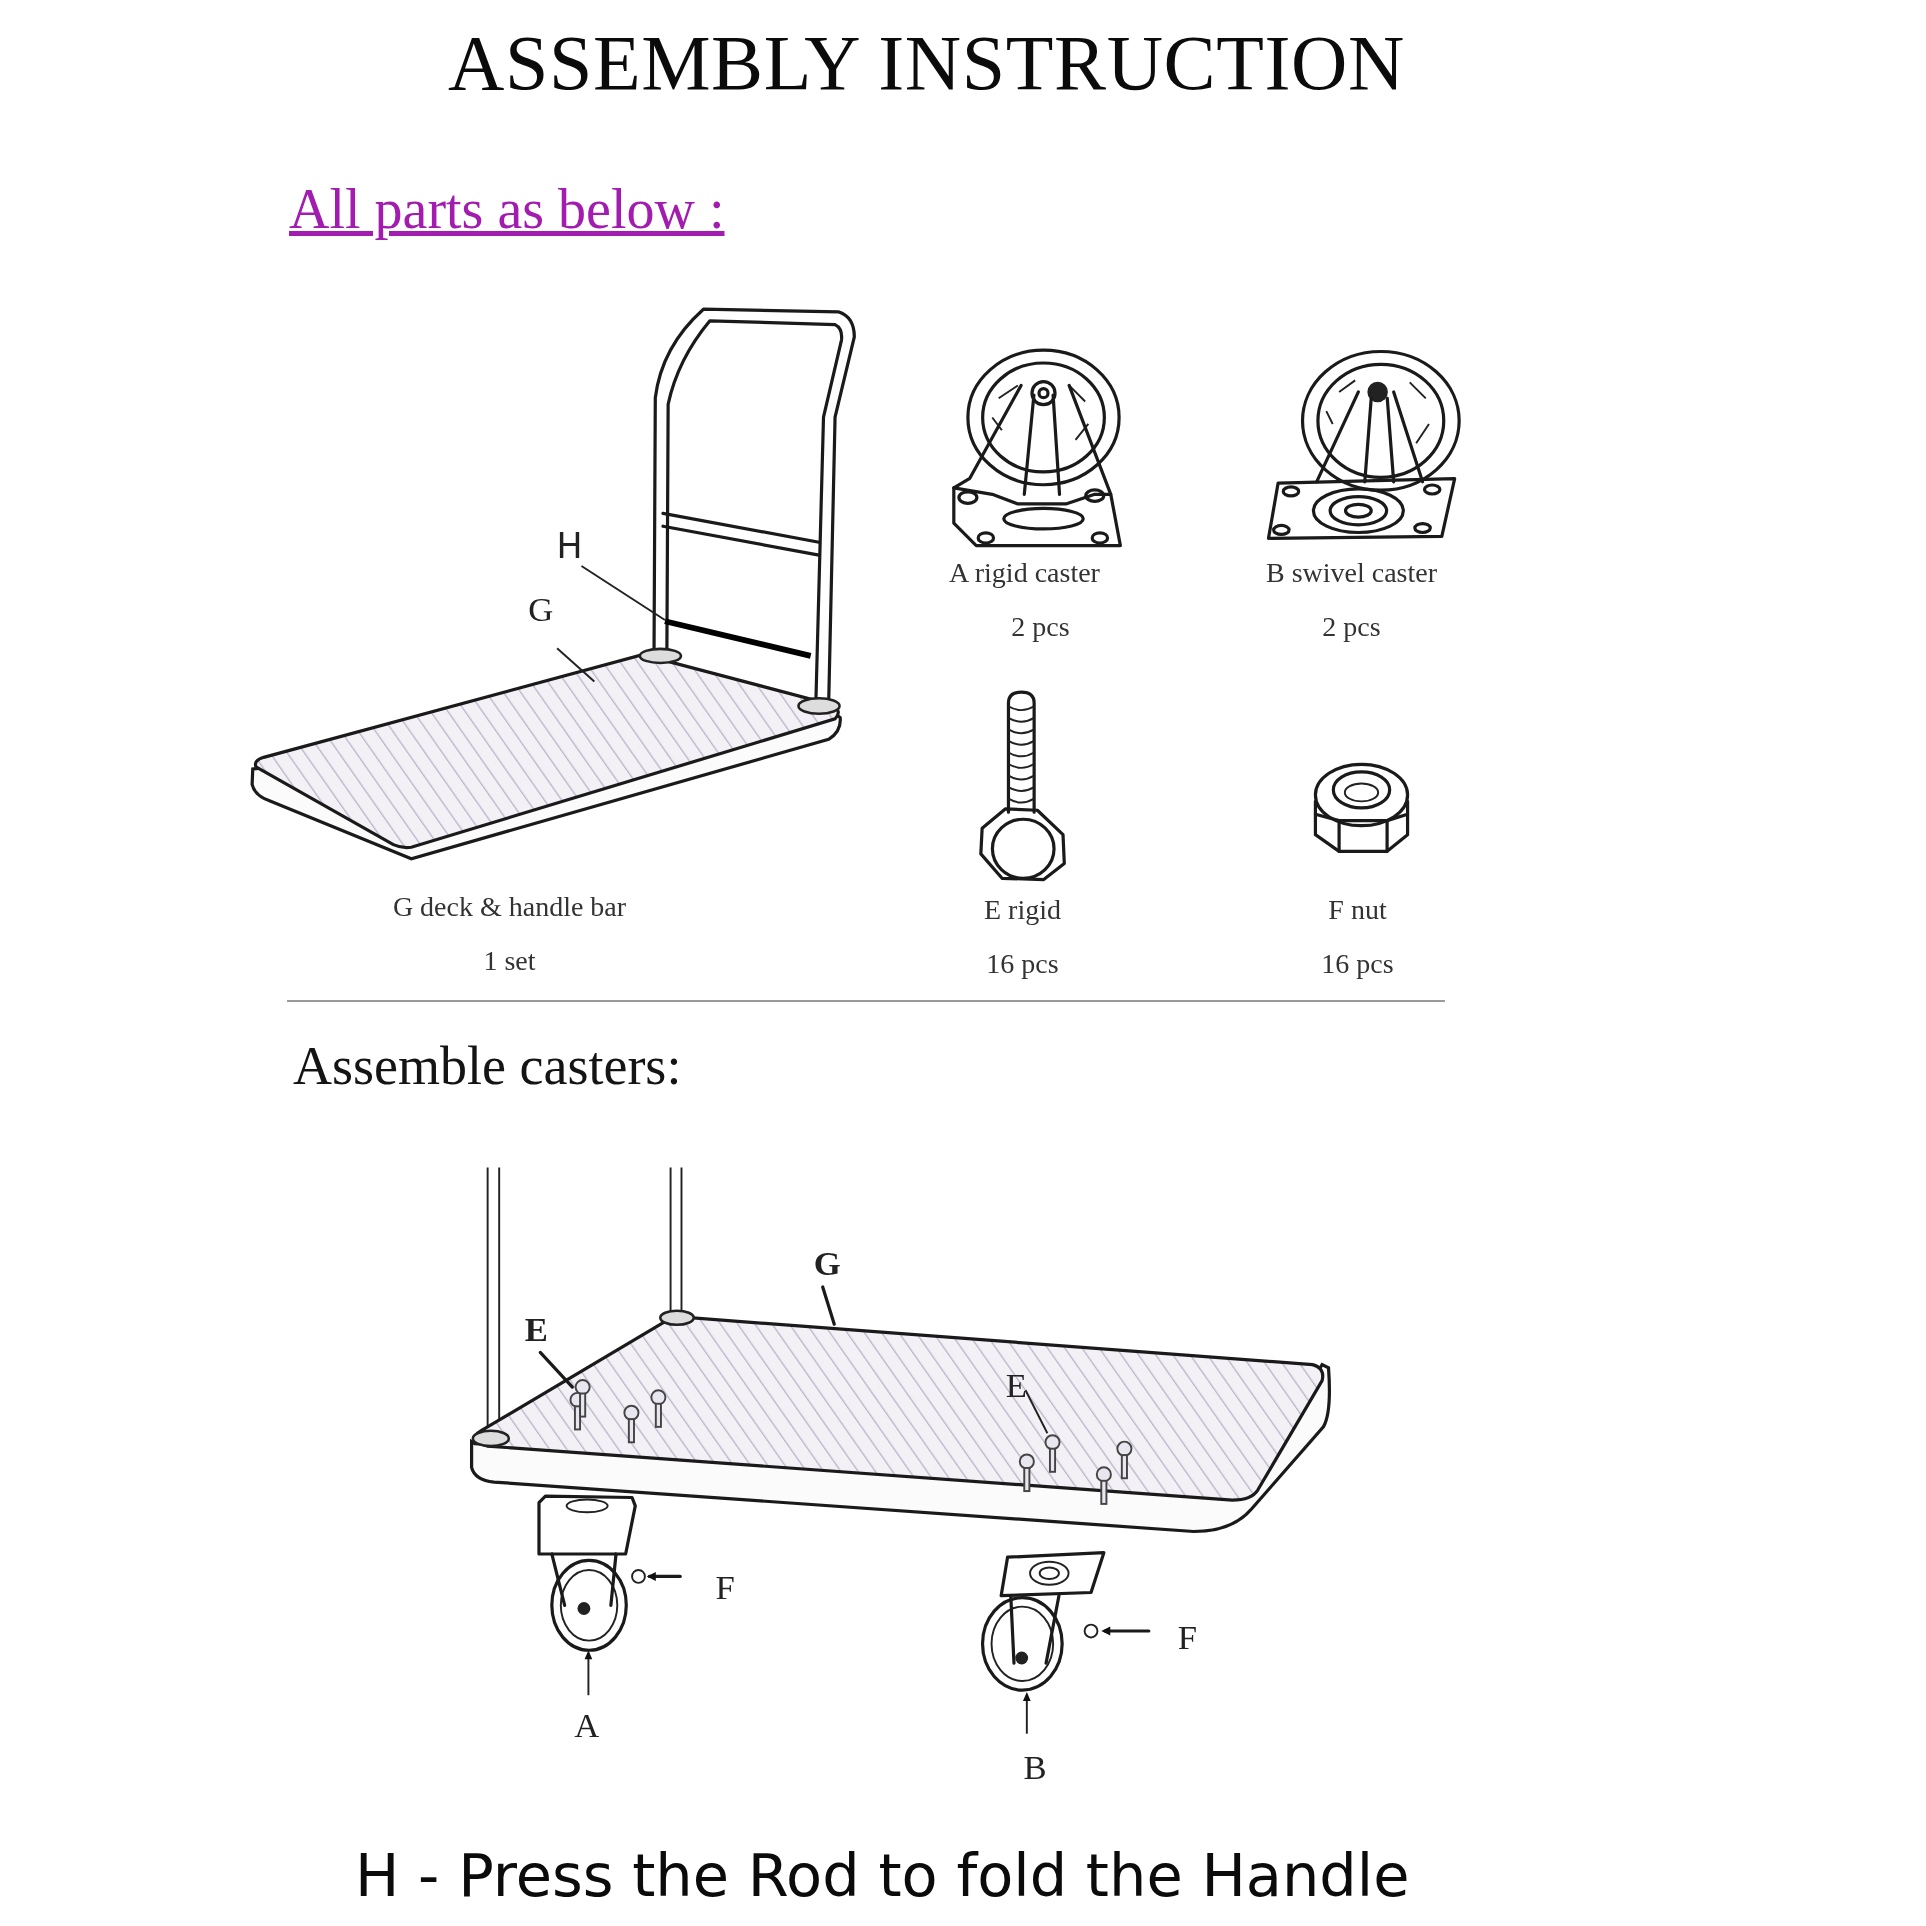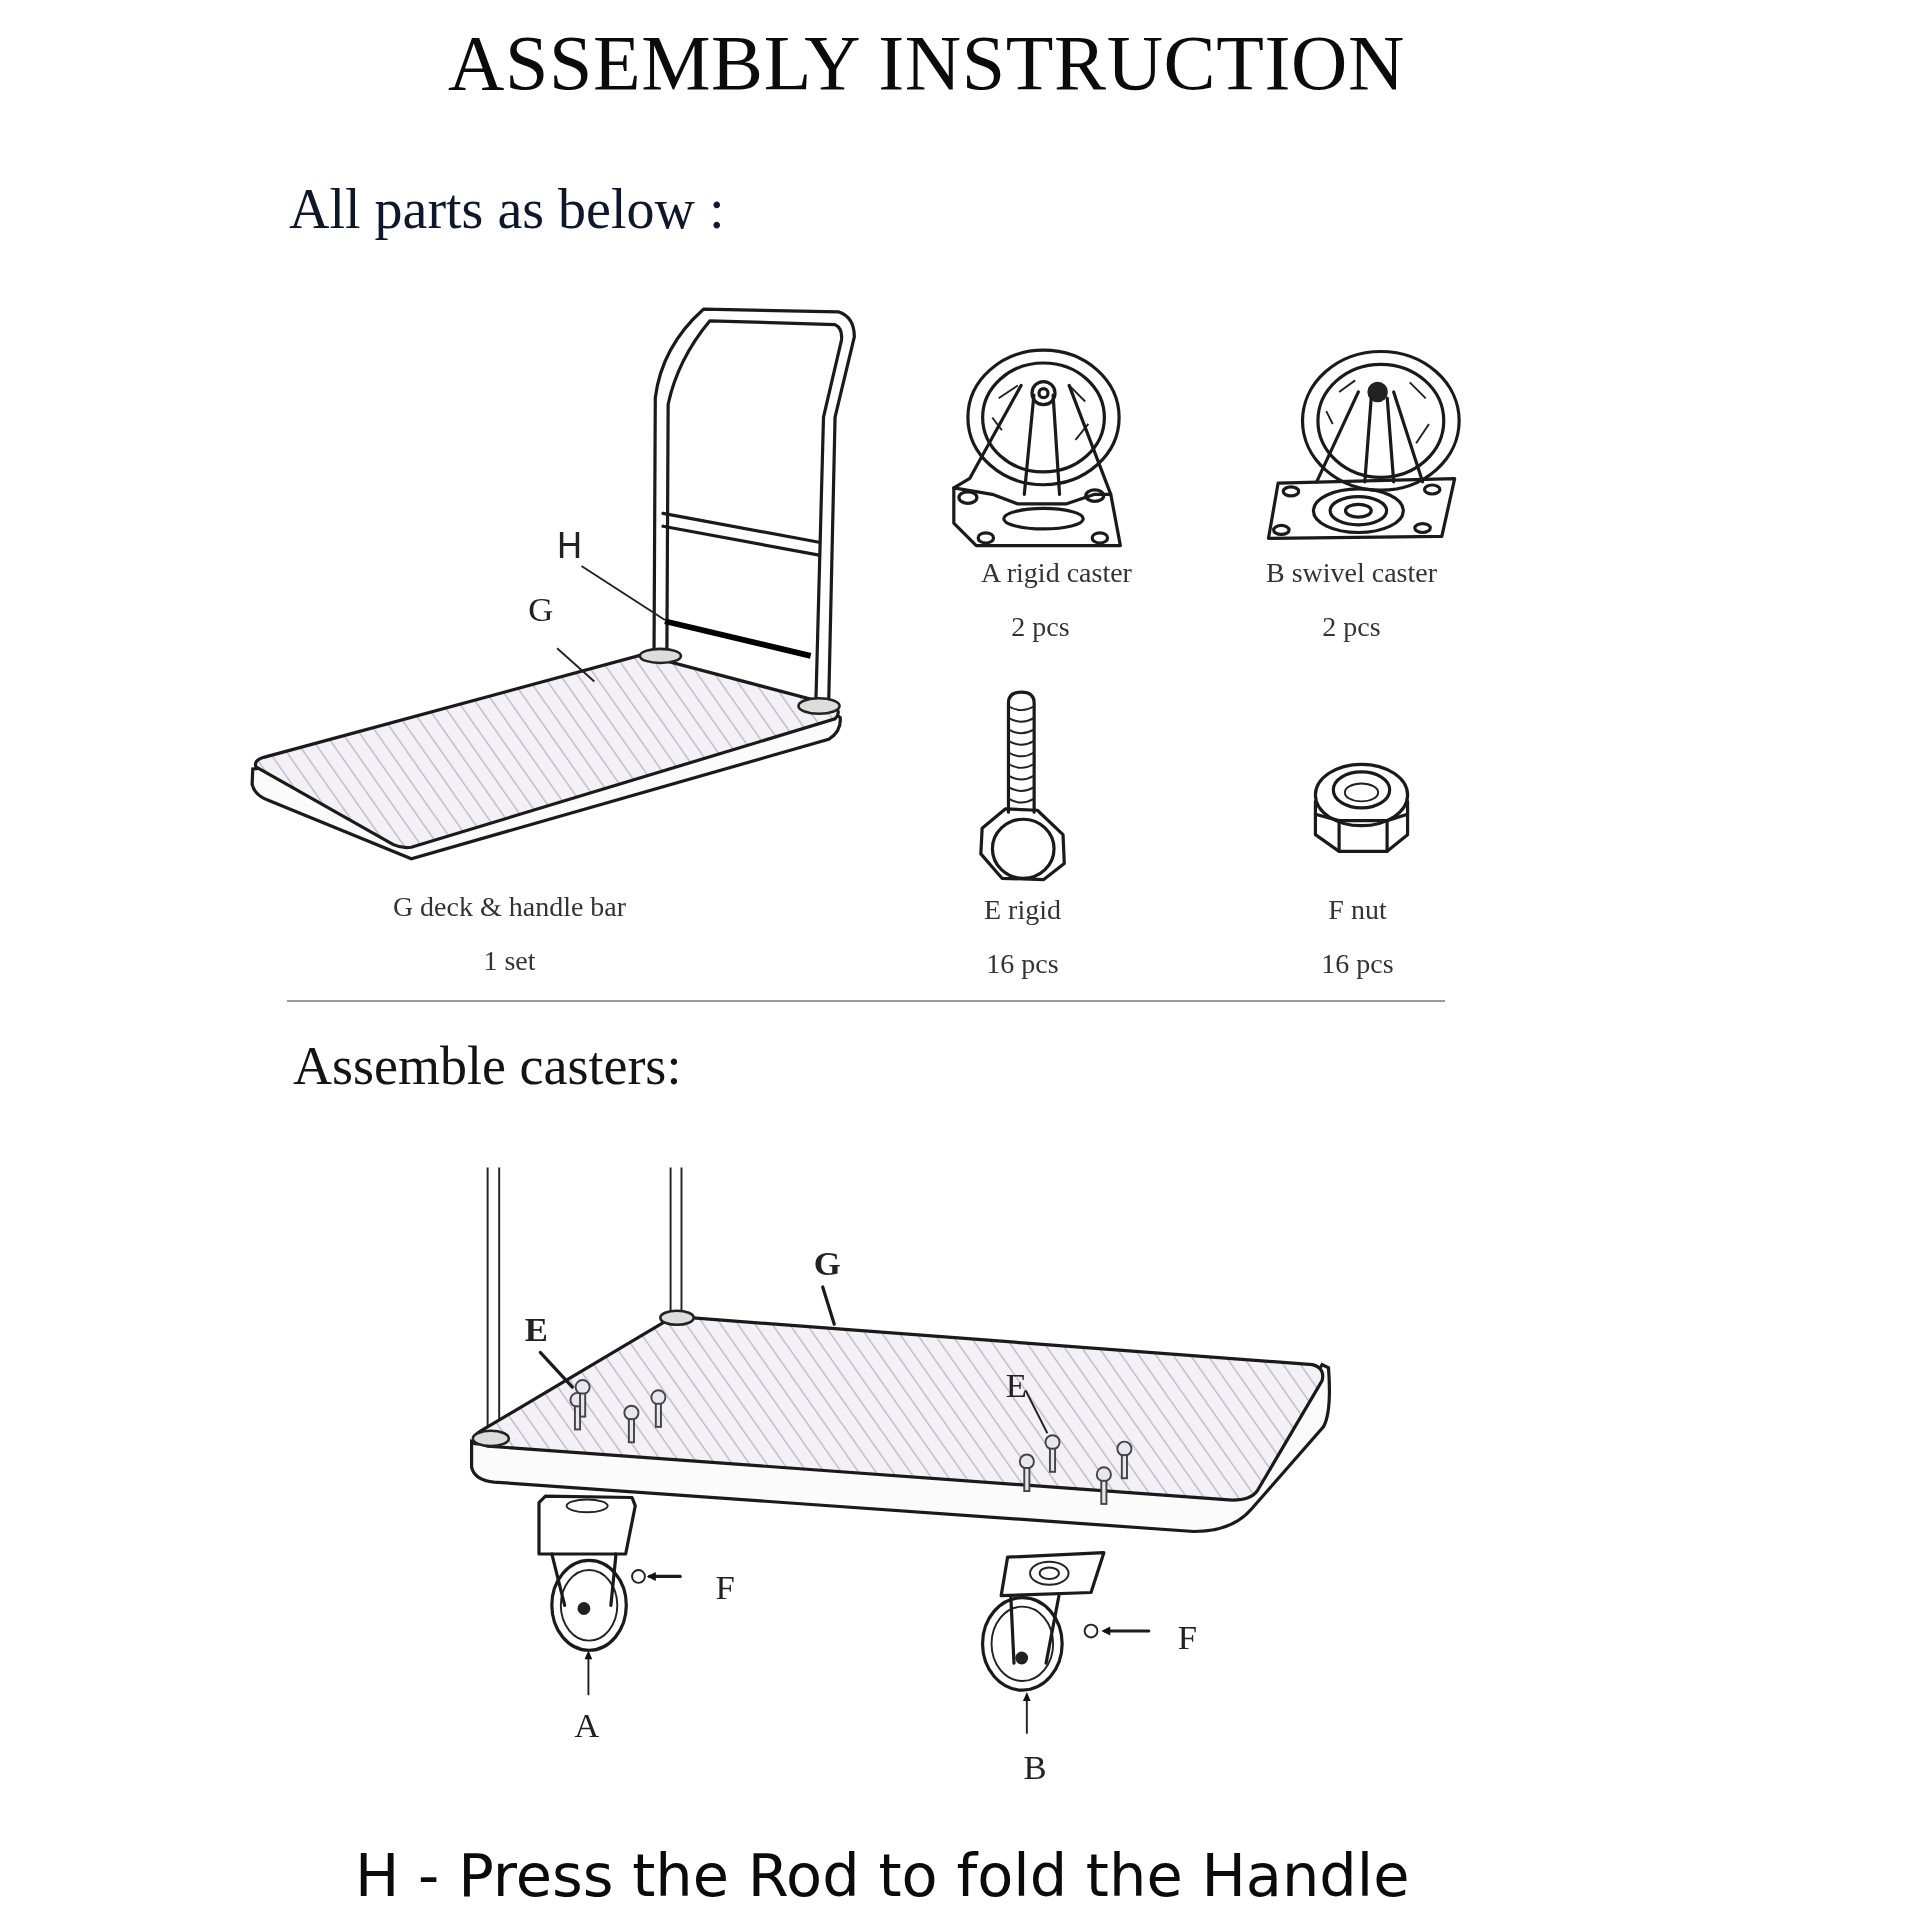--- a/index.html
+++ b/index.html
@@ -1,21 +1,21 @@
 <!DOCTYPE html>
 <html style="font-size:10.3px"><head>
 <meta charset="utf-8">
 <style>
   html, body { margin:0; padding:0; background:#ffffff; }
   body { width:1926px; height:1926px; position:relative; overflow:hidden; color:#111; }
   .serif { font-family: "Liberation Serif", "DejaVu Serif", serif; }
   .sans { font-family: "DejaVu Sans", "Liberation Sans", sans-serif; }
   .abs { position:absolute; }
   #title { left:408px; top:18px; font-size:78px; letter-spacing:0.6px; white-space:nowrap; color:#0b0b0b;margin-left:40px; }
-  #parts-heading { left:289px; top:177px; font-size:56px; white-space:nowrap; color:#0f172a; }
+  #parts-heading { left:289px; top:177px; font-size:56px; white-space:nowrap; color:#a21caf;text-decoration:underline; }
   #assemble-heading { left:293px; top:1035px; font-size:54px; white-space:nowrap; color:#141414; }
   #footer-note { left:323px; top:1841px; font-size:59px; white-space:nowrap; color:#0b0b0b;margin-left:32px; }
   .plabel { font-size:28px; color:#333; text-align:center; white-space:nowrap; width:321px; }
   .divider { left:287px; top:1000px; width:1158px; height:1.9px; background:#9a9a9a; }
   svg { position:absolute; overflow:visible; }
   .ln { fill:none; stroke:#1a1a1a; stroke-width:5; stroke-linejoin:round; stroke-linecap:round; }
   .thin { fill:none; stroke:#222; stroke-width:3; }
   .deck { fill:url(#hatch); stroke:#1a1a1a; stroke-width:5; }
   .edge { fill:#fbfbfb; stroke:#1a1a1a; stroke-width:5; }
   .callout { font-size:54px; fill:#222; }
@@ -65,21 +65,21 @@
   <circle cx="150" cy="72" r="7" class="ln"></circle>
   <path class="ln" d="M115 60 L35 205 L10 220 L10 275 L45 310 L270 310 L255 230 L190 60"></path>
   <path class="ln" d="M135 75 L120 230 M165 75 L175 230"></path>
   <path class="ln" d="M10 220 L70 230 L110 245 L185 245 L230 230 L255 230"></path>
   <ellipse cx="150" cy="268" rx="62" ry="16" class="ln"></ellipse>
   <ellipse cx="32" cy="235" rx="14" ry="9" class="ln"></ellipse>
   <ellipse cx="230" cy="232" rx="14" ry="9" class="ln"></ellipse>
   <ellipse cx="60" cy="298" rx="12" ry="8" class="ln"></ellipse>
   <ellipse cx="238" cy="298" rx="12" ry="8" class="ln"></ellipse>
 </svg>
-<div class="abs plabel serif" style="left:896px;top:557px">A rigid caster</div>
+<div class="abs plabel serif" style="left:864px;top:557px">A rigid caster</div>
 <div class="abs plabel serif" style="left:880px;top:611px">2 pcs</div>
 
 <svg width="212" height="199" style="left:1262px;top:347px" viewBox="0 0 330 310">
   <ellipse cx="185" cy="115" rx="122" ry="108" class="ln"></ellipse>
   <ellipse cx="185" cy="115" rx="98" ry="88" class="ln"></ellipse>
   <path class="thin" d="M120 70 L145 52 M230 55 L255 80 M260 120 L240 150 M110 120 L100 100"></path>
   <circle cx="180" cy="70" r="16" fill="#222"></circle>
   <path class="ln" d="M150 70 L85 210 M205 70 L250 210"></path>
   <path class="ln" d="M170 80 L160 210 M195 80 L205 210"></path>
   <path class="ln" d="M25 212 L300 205 L280 295 L10 298 Z"></path>

